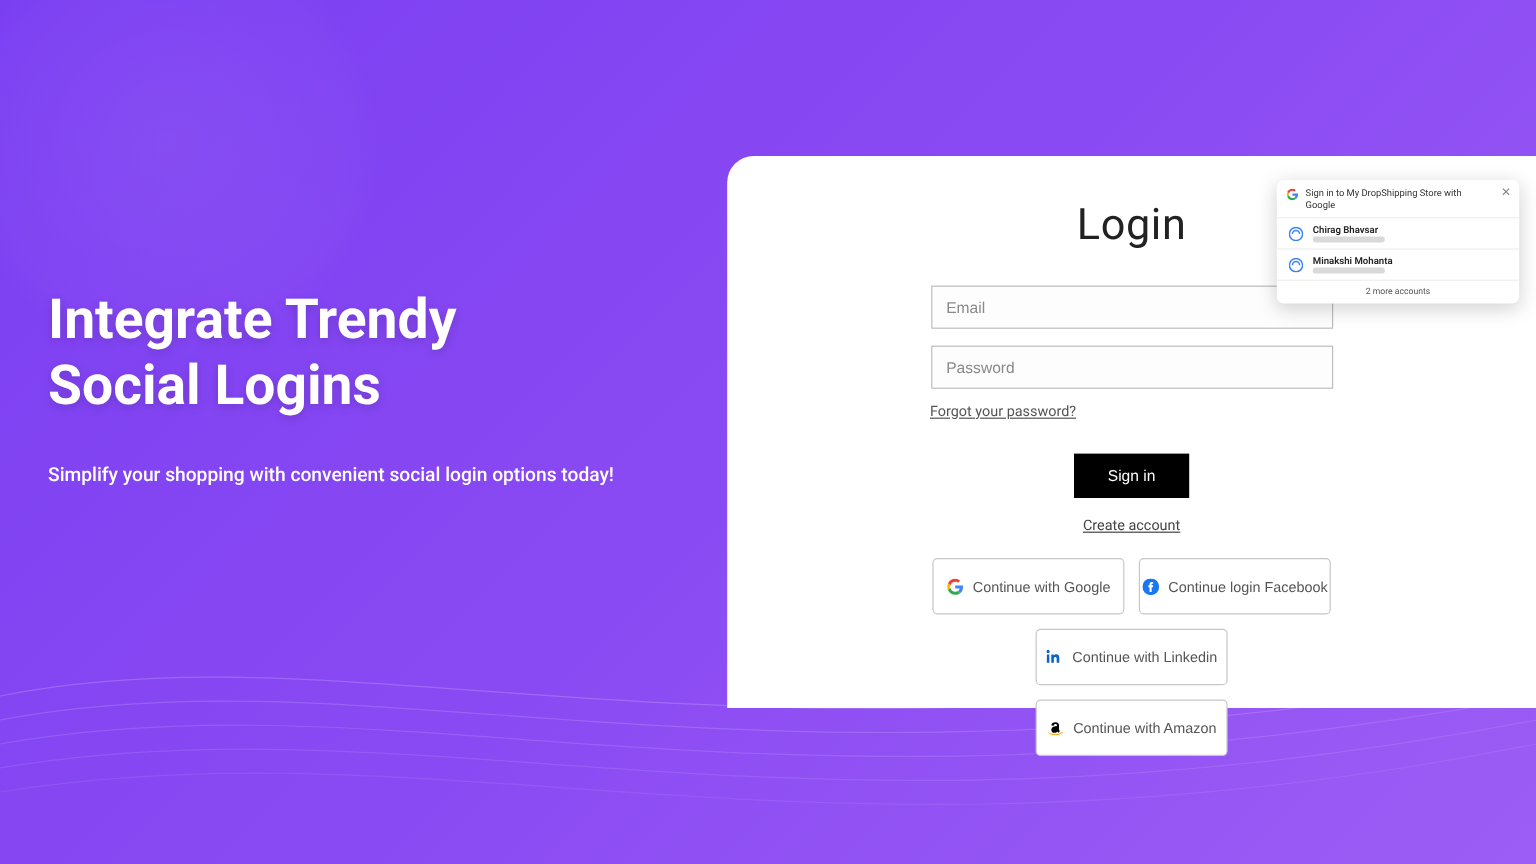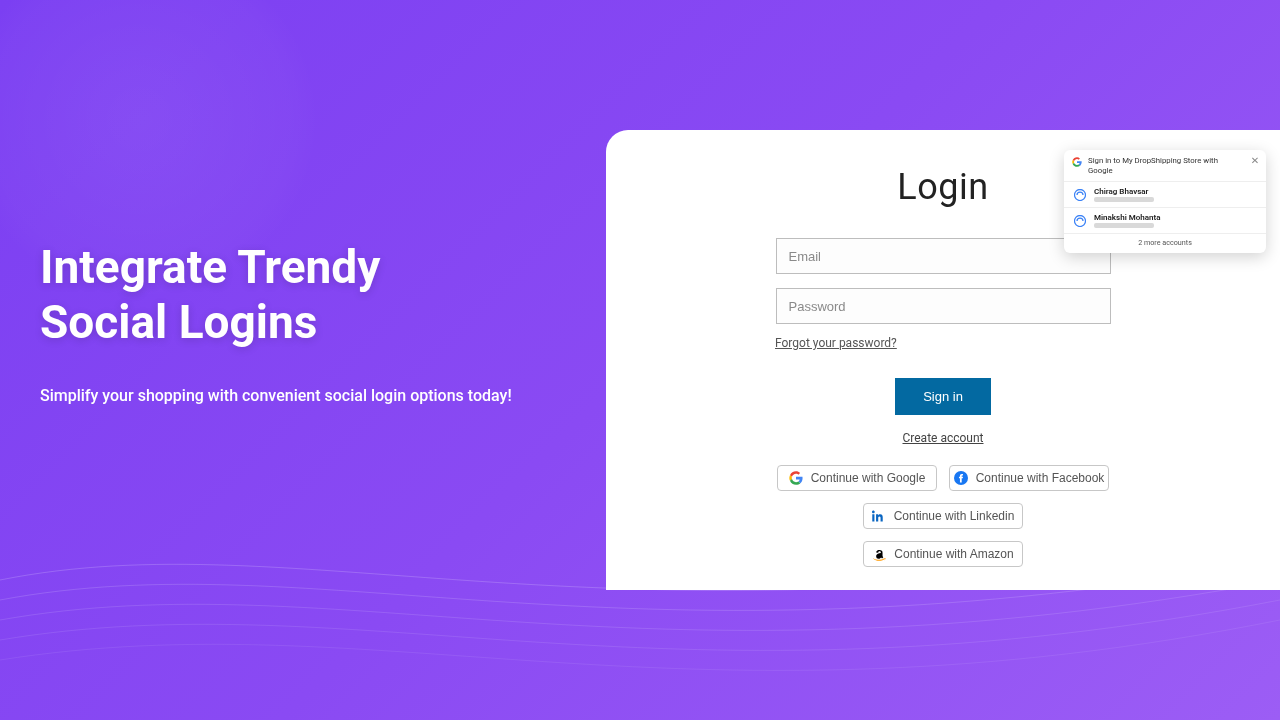--- a/index.html
+++ b/index.html
@@ -87,21 +87,21 @@
   .field::placeholder { color: #8a8a8a; }
   .forgot {
     align-self: flex-start;
     margin-left: 47px;
     font-size: 12px;
     color: #555;
     margin-top: -2px;
     margin-bottom: 28px;
   }
   .signin-btn {
-    background: #0369a1;
+    background: #000000;
     color: #fff;
     border: none;
     font-size: 13px;
     padding: 11px 28px;
     cursor: pointer;
     margin-bottom: 16px;
   }
   .create-account {
     font-size: 12px;
     color: #444;
@@ -114,21 +114,21 @@
     margin-bottom: 12px;
   }
   .social-btn {
     display: flex;
     align-items: center;
     justify-content: center;
     gap: 8px;
     border: 1px solid #c7c7c7;
     background: #fff;
     border-radius: 4px;
-    height: 26px;
+    height: 47px;
     width: 160px;
     font-size: 12px;
     color: #555;
     cursor: pointer;
   }
   .social-btn .ico { width: 14px; height: 14px; display: inline-flex; align-items: center; justify-content: center; }
 
   
   .onetap {
     position: absolute;
@@ -243,21 +243,21 @@
         <span>Continue with Google</span>
       </button>
 
       <button class="social-btn">
         <span class="ico">
           <svg viewBox="0 0 24 24" width="14" height="14">
             <circle cx="12" cy="12" r="12" fill="#1877F2"></circle>
             <path fill="#fff" d="M15.5 12.5h-2.3v7h-3v-7H8.5v-2.6h1.7V8.2c0-1.8 1-3.2 3.2-3.2h2v2.6h-1.4c-.7 0-.8.3-.8.9v1.4h2.2l-.3 2.6z"></path>
           </svg>
         </span>
-        <span>Continue with Facebook</span>
+        <span>Continue login Facebook</span>
       </button>
     </div>
 
     <div class="social-row">
 
       <button class="social-btn">
         <span class="ico">
           <svg viewBox="0 0 24 24" width="13" height="13">
             <path fill="#0A66C2" d="M4.98 3.5C4.98 4.88 3.87 6 2.5 6S0 4.88 0 3.5 1.12 1 2.5 1s2.48 1.12 2.48 2.5zM.5 8h4v13h-4V8zm7 0h3.8v1.8h.1c.5-.9 1.8-1.9 3.7-1.9 4 0 4.7 2.6 4.7 6V21h-4v-5.8c0-1.4 0-3.2-2-3.2s-2.3 1.5-2.3 3.1V21h-4V8z"></path>
           </svg>

